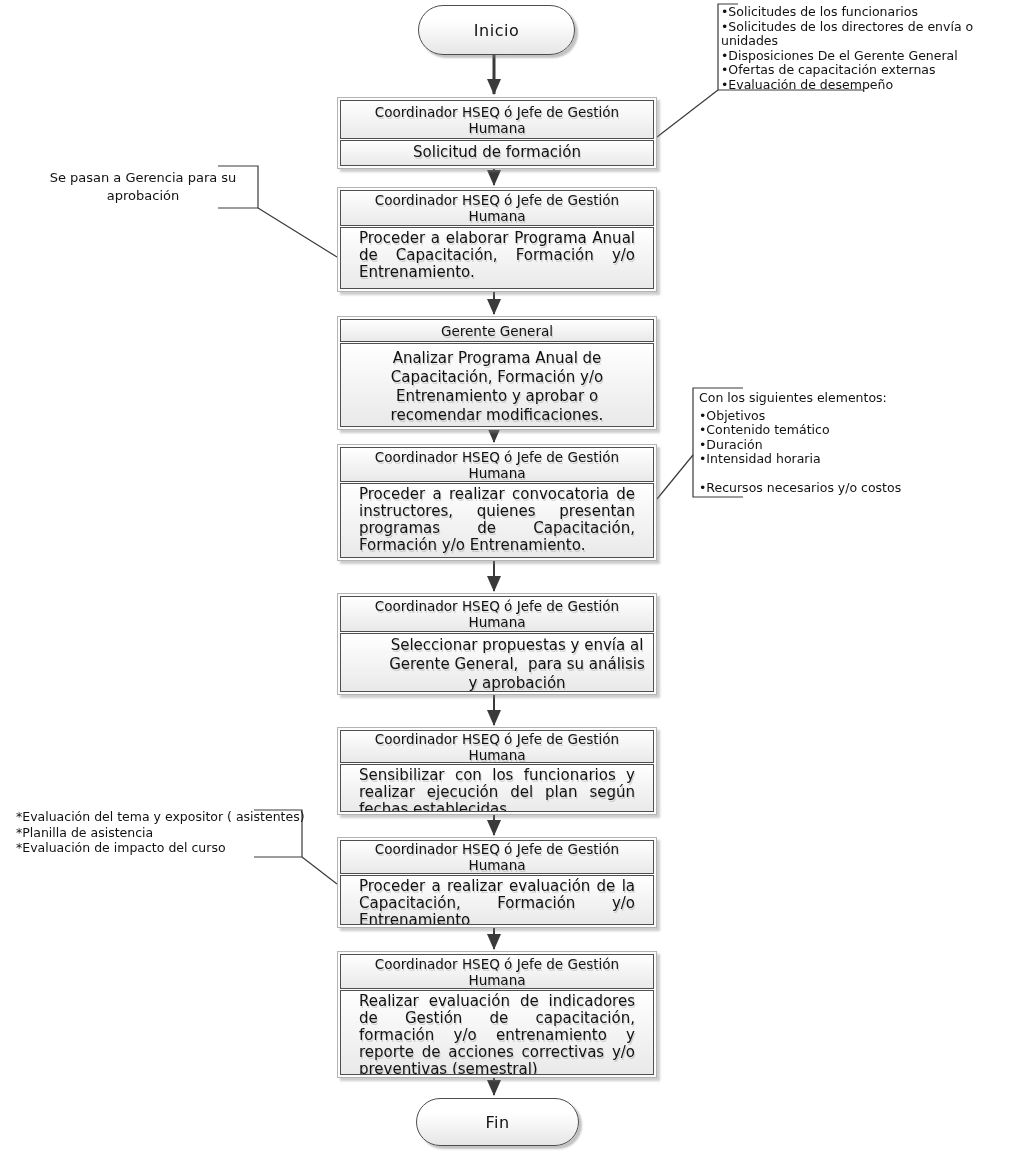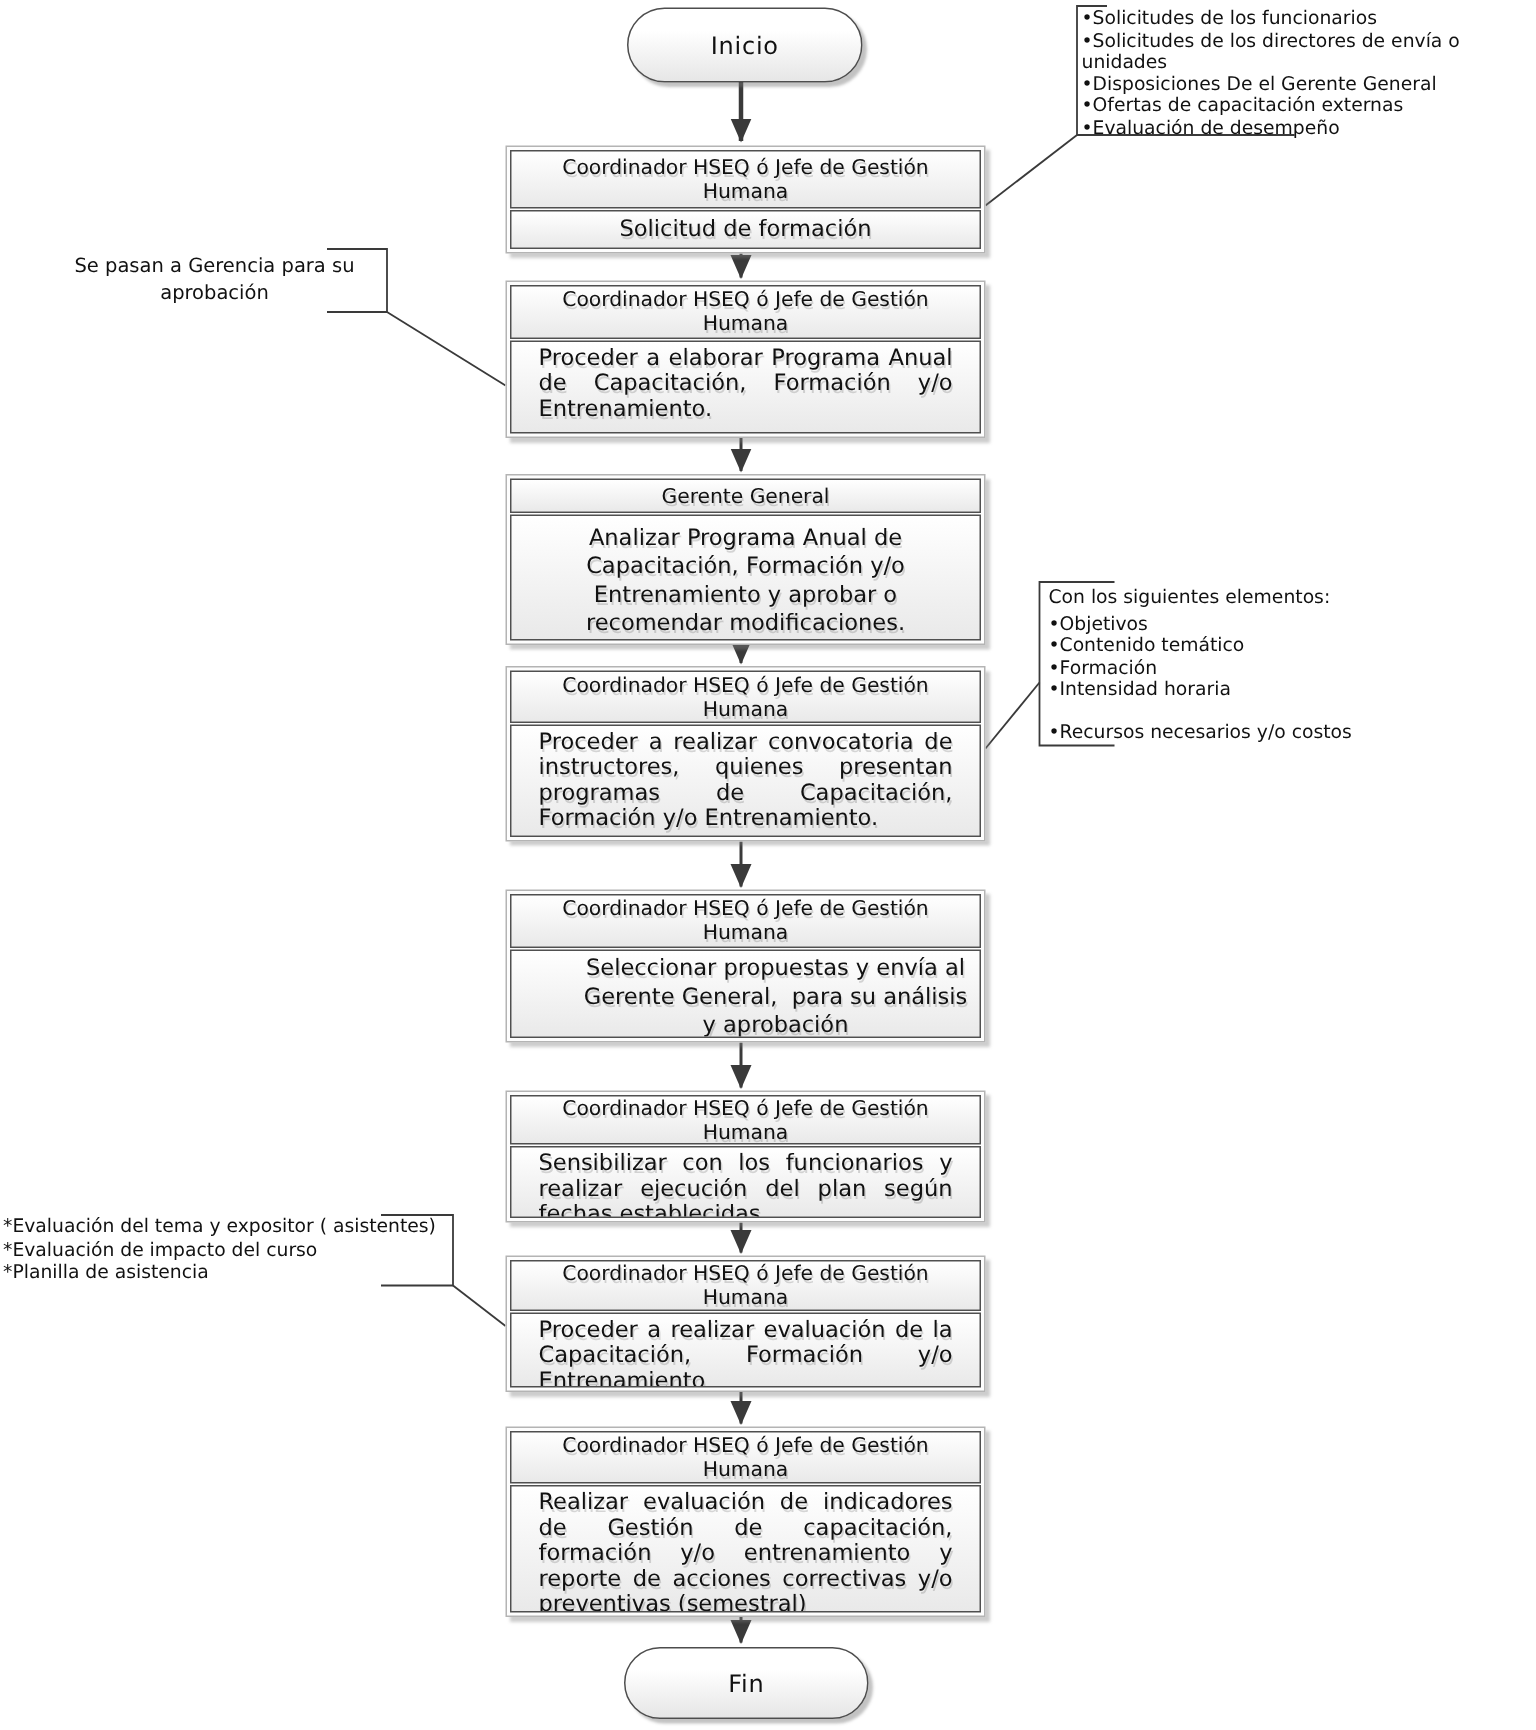--- a/index.html
+++ b/index.html
@@ -43,21 +43,21 @@
   }
   .node-body.justify{text-align:justify;text-align-last:left;}
   .node-body.center{text-align:center;line-height:19px;padding:2px 8px;white-space:pre-wrap;}
   .callout{position:absolute;z-index:1;font-size:12.5px;line-height:14.5px;}
   .callout .li{margin:0;}
   .co1{left:721px;top:5px;width:298px;}
   .co2{left:28px;top:169px;width:230px;text-align:center;font-size:13px;line-height:18px;}
   .co3{left:699px;top:391px;width:280px;}
   .co3 .co3-title{margin-bottom:3px;}
   .co3 .li:last-child{margin-top:14px;}
-  .co4{left:2px;top:809px;width:320px;line-height:15.5px;}
+  .co4{left:16px;top:809px;width:320px;line-height:15.5px;}
 </style>
 </head>
 <body>
 
 <div id="stage">
 
   <svg id="wires" xmlns="http://www.w3.org/2000/svg" viewBox="0 0 1024 1153">
     <defs>
       <marker id="arr" markerUnits="userSpaceOnUse" markerWidth="18" markerHeight="16" refX="15" refY="7" orient="auto">
         <path d="M0,0 L16,7 L0,14 Z" style="fill:var(--line-color)"></path>
@@ -142,25 +142,25 @@
 
   <div class="callout co2">
     <span>Se pasan a Gerencia para su aprobación</span>
   </div>
 
   <div class="callout co3">
     <div class="co3-title">Con los siguientes elementos:</div>
     <div>
         <div class="li">•Objetivos</div>
         <div class="li">•Contenido temático</div>
-        <div class="li">•Formación</div>
+        <div class="li">•Duración</div>
         <div class="li">•Intensidad horaria</div>
         <div class="li">•Recursos necesarios y/o costos</div>
       </div>
   </div>
 
   <div class="callout co4">
       <div class="li">*Evaluación del tema y expositor ( asistentes)</div>
+      <div class="li">*Planilla de asistencia</div>
       <div class="li">*Evaluación de impacto del curso</div>
-      <div class="li">*Planilla de asistencia</div>
     </div>
 
 </div>
 
 </body></html>

